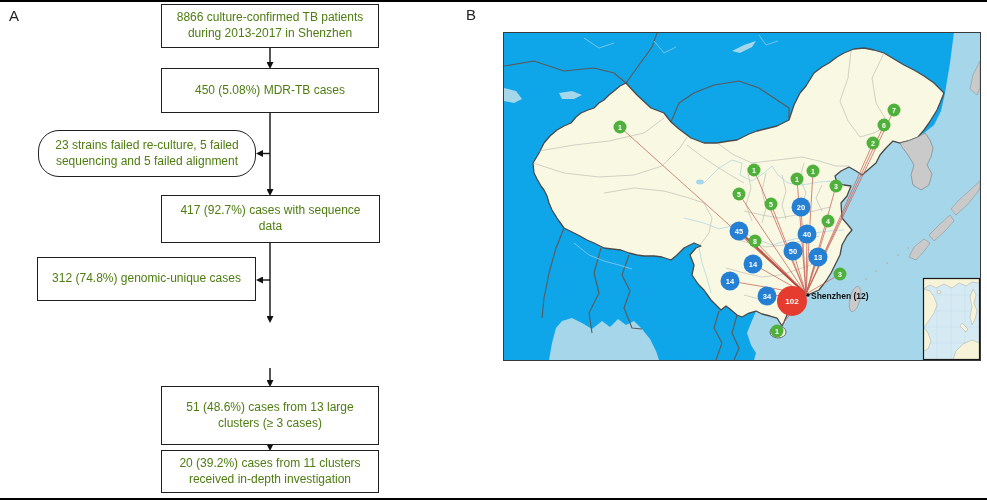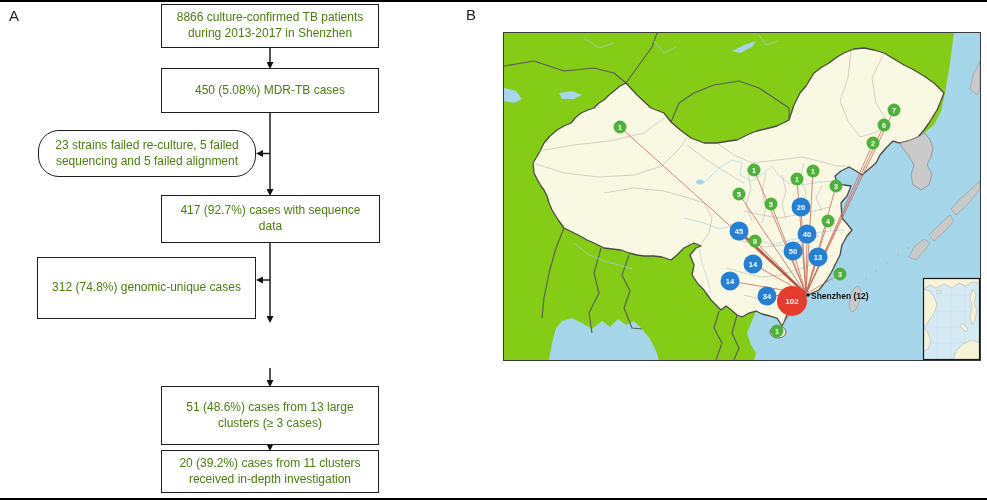--- a/index.html
+++ b/index.html
@@ -25,30 +25,30 @@
     background:#fff;
     display:flex;align-items:center;justify-content:center;
     text-align:center;
     font-size:12px;line-height:1.32;color:#4d7c0f;
     padding:2px 6px;
   }
   #fbox1{left:161px;top:4px;width:218px;height:44px;}
   #fbox2{left:161px;top:68px;width:218px;height:45px;}
   #fbox3{left:38px;top:130px;width:218px;height:47px;border-radius:21px;}
   #fbox4{left:161px;top:195px;width:219px;height:48px;}
-  #fbox5{left:37px;top:257px;width:219px;height:62px;}
+  #fbox5{left:37px;top:257px;width:219px;height:44px;}
   #fbox6{left:161px;top:322px;width:217px;height:46px;}
   #fbox7{left:161px;top:386px;width:218px;height:59px;}
   #fbox8{left:161px;top:450px;width:218px;height:43px;}
   #flow-arrows{position:absolute;left:0;top:0;width:460px;height:500px;pointer-events:none;}
 
   
   #map-panel{
     position:absolute;left:503px;top:32px;width:476px;height:327px;
-    border:1.5px solid #3a3a3a;background:#84cc16;
+    border:1.5px solid #3a3a3a;background:#0ea5e9;
   }
   #map-svg{display:block;}
 </style>
 </head>
 <body>
 
 <div id="edge-top" class="edge-line"></div>
 <div id="edge-bottom" class="edge-line"></div>
 
 <div id="label-a" class="panel-label">A</div>

